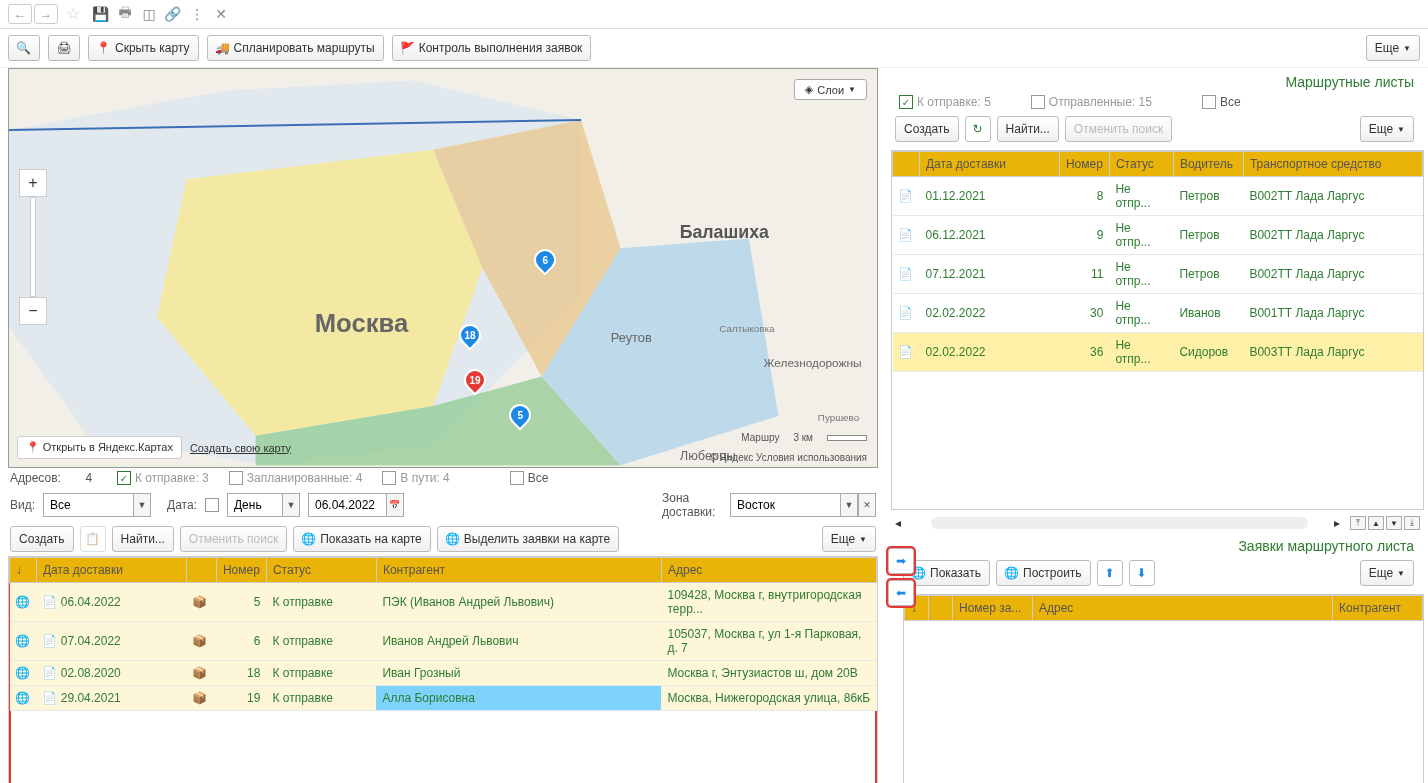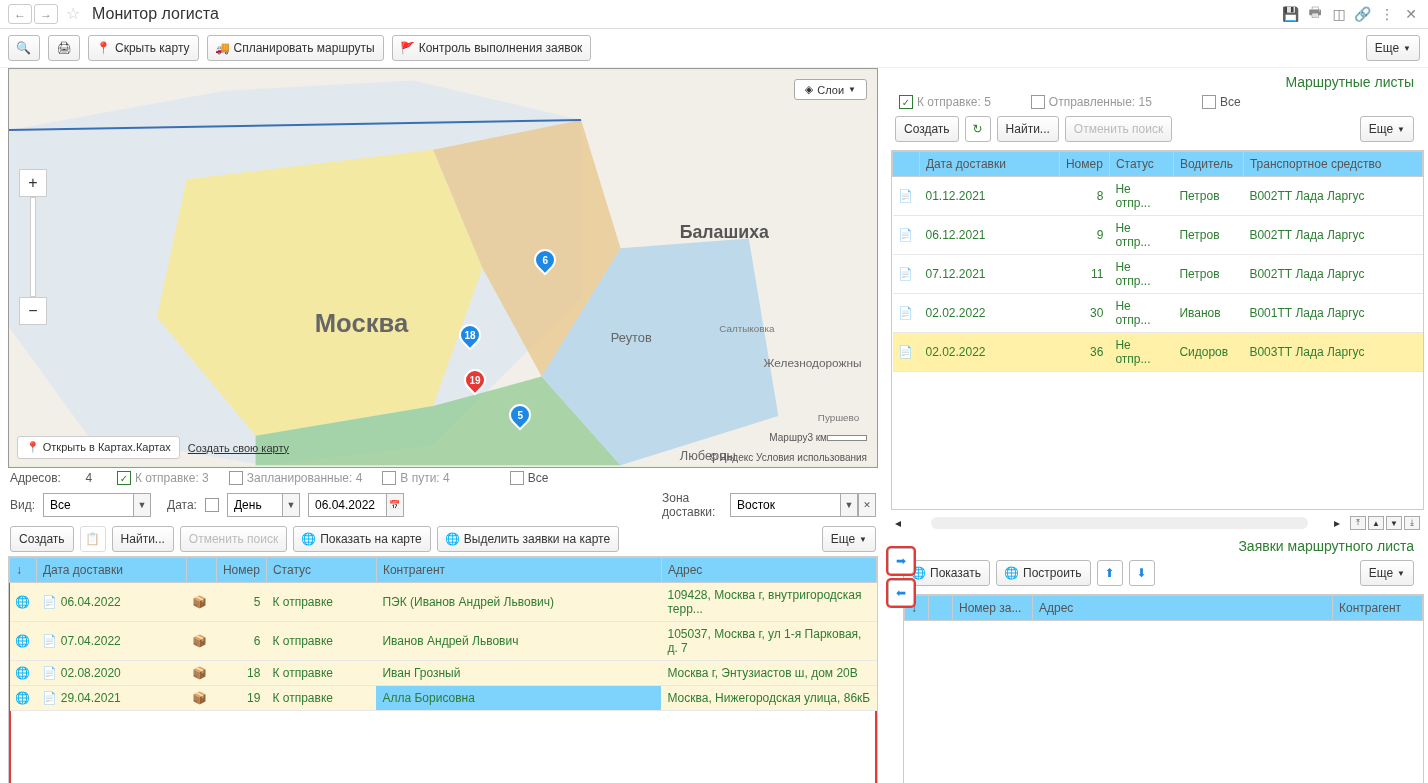--- a/index.html
+++ b/index.html
@@ -23,21 +23,21 @@
 
 .map-area { position: relative; height: 400px; border: 1px solid #999; margin: 0 8px; overflow: hidden; background: #e8f0e0; }
 .map-controls-tl { position: absolute; top: 10px; right: 10px; background: #fff; border: 1px solid #aaa; border-radius: 3px; padding: 3px 10px; font-size: 11px; cursor: pointer; display: flex; align-items: center; gap: 4px; }
 .zoom-controls { position: absolute; left: 10px; top: 100px; display: flex; flex-direction: column; }
 .zoom-btn { width: 28px; height: 28px; background: #fff; border: 1px solid #ccc; cursor: pointer; font-size: 16px; display: flex; align-items: center; justify-content: center; }
 .zoom-bar { width: 6px; height: 100px; background: #fff; border: 1px solid #ccc; margin: 0 auto; }
 .map-watermark-bl { position: absolute; bottom: 8px; left: 8px; display: flex; gap: 8px; align-items: center; }
 .map-watermark-bl .wm-btn { background: #fff; padding: 4px 8px; border: 1px solid #ccc; border-radius: 3px; font-size: 11px; }
 .map-watermark-bl .wm-link { font-size: 11px; text-decoration: underline; cursor: pointer; }
 .map-copyright { position: absolute; bottom: 4px; right: 10px; font-size: 10px; color: #555; }
-.map-scale { position: absolute; bottom: 24px; right: 10px; font-size: 10px; color: #555; display: flex; align-items: center; gap: 0; }
+.map-scale { position: absolute; bottom: 24px; right: 10px; font-size: 10px; color: #555; display: flex; align-items: center; gap: 14px; }
 .map-marker { position: absolute; width: 22px; height: 28px; }
 .marker-pin { width: 22px; height: 22px; border-radius: 50% 50% 50% 0; transform: rotate(-45deg); display: flex; align-items: center; justify-content: center; border: 2px solid #fff; }
 .marker-pin span { transform: rotate(45deg); font-size: 10px; font-weight: bold; color: #fff; }
 .pin-blue { background: #1e88e5; }
 .pin-red { background: #e53935; }
 
 .section-header { color: #2e7d32; font-size: 14px; padding: 6px 10px 2px; font-weight: normal; text-align: right; }
 .filter-row { display: flex; align-items: center; padding: 3px 10px; gap: 8px; font-size: 12px; color: #555; }
 .chk { width: 14px; height: 14px; border: 1px solid #999; display: inline-flex; align-items: center; justify-content: center; background: #fff; font-size: 10px; }
 .chk.checked { color: #2e7d32; border-color: #2e7d32; }
@@ -45,21 +45,21 @@
 .grey-text { color: #999; }
 .input-field { height: 24px; border: 1px solid #aaa; padding: 2px 6px; font-size: 12px; background: #fff; }
 .combo { display: flex; align-items: stretch; }
 .combo .input-field { border-right: none; }
 .combo .combo-btn { width: 18px; border: 1px solid #aaa; background: #f5f5f5; cursor: pointer; font-size: 9px; display: flex; align-items: center; justify-content: center; }
 
 .grid-toolbar { display: flex; align-items: center; padding: 4px 10px; gap: 6px; }
 .table-wrap { flex: 1; overflow: auto; margin: 0 8px; border: 1px solid #ccc; position: relative; }
 .table-wrap.highlight-red { box-shadow: 0 0 0 2px #e53935 inset; }
 table { border-collapse: collapse; width: 100%; font-size: 12px; }
-th { background: #7dd3fc; border: 1px solid #ccc; padding: 5px 6px; text-align: left; font-weight: normal; color: #555; }
+th { background: #eab308; border: 1px solid #ccc; padding: 5px 6px; text-align: left; font-weight: normal; color: #555; }
 td { border-bottom: 1px solid #e8e8e8; padding: 5px 6px; }
 tr.data-row td { color: #2e7d32; }
 tr.yellow-bg td { background: #fdf6d8; }
 tr.yellow-hl td { background: #fff2a8; }
 .small-icon-btn { width: 26px; height: 26px; border: 1px solid #bbb; background: #fff; border-radius: 3px; cursor: pointer; display: flex; align-items: center; justify-content: center; }
 
 .transfer-btns { position: absolute; width: 26px; left: 888px; top: 548px; display: flex; flex-direction: column; gap: 6px; z-index: 10; }
 .transfer-btns .small-icon-btn { box-shadow: 0 0 0 2px #e53935; }
 
 .right-table-wrap { flex: 1; border: 1px solid #ccc; overflow: auto; margin: 4px 0; }
@@ -70,21 +70,20 @@
 .orders-btm { display: flex; flex-direction: column; flex: 1; overflow: hidden; }
 svg.map-svg { width: 100%; height: 100%; }
 </style>
 </head>
 <body>
 
 <div class="titlebar">
   <div class="nav-btn">←</div>
   <div class="nav-btn">→</div>
   <div class="star-btn">☆</div>
-  <div class="page-title">Монитор логиста</div>
   <div class="title-icons">
     <span>💾</span>
     <span>🖶</span>
     <span>◫</span>
     <span>🔗</span>
     <span>⋮</span>
     <span>✕</span>
   </div>
 </div>
 
@@ -157,21 +156,21 @@
               <span>19</span>
             </div>
           </div>
           <div class="map-marker" style="left: 500px; top: 335px;">
             <div class="marker-pin pin-blue">
               <span>5</span>
             </div>
           </div>
         </div>
     <div class="map-watermark-bl">
-      <div class="wm-btn">📍 <span>Открыть в Картах.Картах</span></div>
+      <div class="wm-btn">📍 <span>Открыть в Яндекс.Картах</span></div>
       <div class="wm-link">Создать свою карту</div>
     </div>
     <div class="map-scale">
           <span>Маршру</span>
           <span>3 км</span>
           <span style="width:40px;height:6px;background:#fff;border:1px solid #888;display:inline-block"></span>
         </div>
     <div class="map-copyright">© Яндекс Условия использования</div>
   </div>
 

